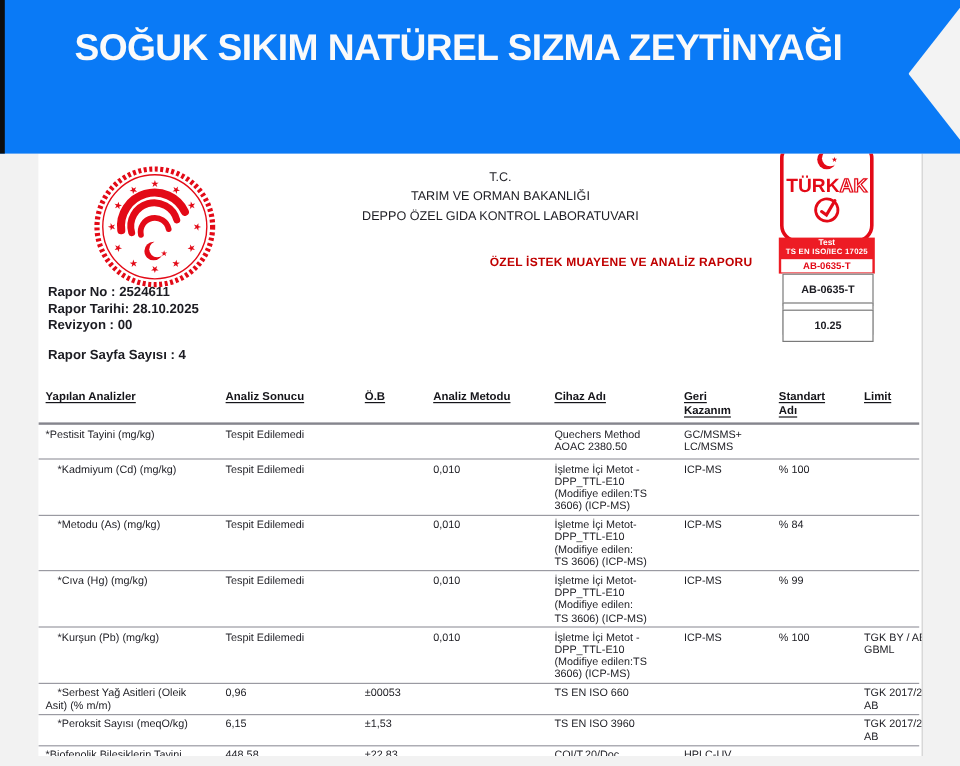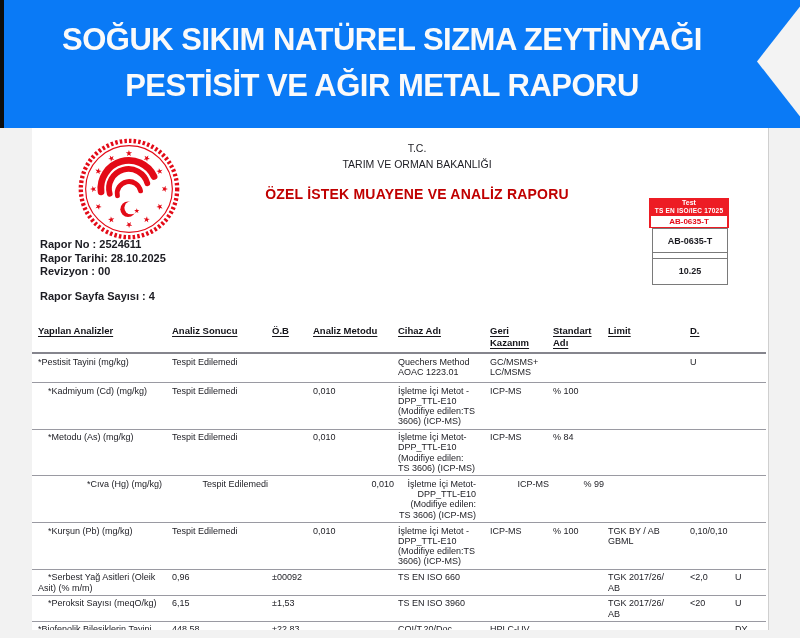--- a/index.html
+++ b/index.html
@@ -15,42 +15,42 @@
     font-weight:bold; font-size:31px; line-height:46px; letter-spacing:-0.5px;}
 
   
   .page{position:absolute; left:32px; top:128px; width:736px; height:502px; background:#ffffff;
     border-right:1px solid #cfcfcf; overflow:hidden; color:#1c1c22;}
 
   
   .seal{position:absolute; left:44px; top:8px;}
   .lh-center{position:absolute; left:175px; top:12px; width:420px; text-align:center;}
   .lh-line{font-size:10.5px; line-height:16px; color:#1c1c22;}
-  .lh-title{margin-top:14px; font-size:14px; font-weight:bold; color:#c00000; letter-spacing:0.2px;}
+  .lh-title{margin-top:26px; font-size:10px; font-weight:bold; color:#c00000; letter-spacing:0.2px;text-align:right;}
 
   .rinfo{position:absolute; left:8px; top:110px; font-size:11px; font-weight:bold; line-height:13.5px; color:#1c1c22;}
   .rinfo .gap{height:11px;}
 
   
   .tk-box{position:absolute; left:618px; top:-10px; width:72px; height:76px;
     border:3px solid #e30a17; border-radius:14px; background:#fff; text-align:center; padding-top:2px;}
   .tk-brand{font-size:16px; font-weight:800; color:#e30a17; line-height:15px; letter-spacing:0;}
   .tk-brand .ak{color:#ffffff; -webkit-text-stroke:1px #e30a17; text-shadow:0 0 1px #e30a17;}
   .tk-test{position:absolute; left:617px; top:70px; width:80px; height:30px; background:#ed1c24;
     text-align:center; color:#fff; font-weight:bold;}
   .tk-test .t1{font-size:7px; line-height:9px;}
   .tk-test .t2{font-size:6.5px; line-height:8px; letter-spacing:0.2px;}
   .tk-strip{margin:1px 2px 0 2px; background:#fff; color:#e30a17; font-size:8px; font-weight:bold; line-height:11px;}
   .tk-cell{position:absolute; left:620px; width:74px; height:25px; border:1px solid #7a7a7a; background:#fff;
     text-align:center; font-size:9px; font-weight:bold; line-height:25px; color:#1c1c22;}
 
   
   .table{position:absolute; left:0; top:193px; width:734px;}
   .trow{display:grid; grid-template-columns:134px 100px 41px 85px 92px 63px 55px 82px 45px 28px;
-    padding-left:6px; border-bottom:1px solid #9a9aa2; align-items:start;}
+    padding-left:6px; border-bottom:1px solid #9a9aa2; align-items:start;gap:16px;}
   .thead{border-bottom:2px solid #85858d;}
   .th{font-size:9.5px; font-weight:bold; text-decoration:underline; text-underline-offset:2px;
     line-height:11.5px; padding:4px 6px 4px 0; color:#15151a;}
   .c{font-size:9px; line-height:10.3px; padding:2.5px 4px 2px 0; color:#1c1c22; white-space:normal;}
   .c-metot{padding-right:14px;}
   .c-standart{padding-right:22px;}
   .c-analiz{padding-right:10px;}
   .ind .c-analiz{text-indent:10px;}
 </style>
 </head>
@@ -85,31 +85,50 @@
         </g>
         <circle cx="-1" cy="21" r="8" fill="#e30a17"></circle>
         <circle cx="2" cy="19.5" r="6.8" fill="#ffffff"></circle>
         <text x="8" y="25" font-size="7" fill="#e30a17" text-anchor="middle" font-family="DejaVu Sans, sans-serif">★</text>
       </svg>
     </div>
 
     <div class="lh-center">
       <div class="lh-line">T.C.</div>
       <div class="lh-line">TARIM VE ORMAN BAKANLIĞI</div>
+      <div class="lh-line">DEPPO ÖZEL GIDA KONTROL LABORATUVARI</div>
       <div class="lh-title">ÖZEL İSTEK MUAYENE VE ANALİZ RAPORU</div>
     </div>
 
     <div class="rinfo">
       <div>Rapor No : 2524611</div>
       <div>Rapor Tarihi: 28.10.2025</div>
       <div>Revizyon : 00</div>
       <div class="gap"></div>
       <div>Rapor Sayfa Sayısı : 4</div>
     </div>
 
+    <div class="tk-box">
+      <span>
+        <svg width="24" height="20" viewBox="-12 -10 24 20">
+          <circle r="8" fill="#e30a17"></circle>
+          <circle cx="2.8" cy="-1.2" r="6.8" fill="#ffffff"></circle>
+          <text x="6.5" y="2" font-size="6" fill="#e30a17" text-anchor="middle" font-family="DejaVu Sans, sans-serif">★</text>
+        </svg>
+      </span>
+      <div class="tk-brand"><span>TÜRK</span><span class="ak">AK</span></div>
+      <span>
+        <svg width="24" height="24" viewBox="-12 -12 24 24">
+          <g transform="rotate(-10)">
+            <circle r="9.3" fill="none" stroke="#e30a17" stroke-width="2.3"></circle>
+            <path d="M -4.5,0.5 L -1,4 L 8,-6.5" fill="none" stroke="#e30a17" stroke-width="2.6" stroke-linecap="round"></path>
+          </g>
+        </svg>
+      </span>
+    </div>
     <div class="tk-test">
       <div class="t1">Test</div>
       <div class="t2">TS EN ISO/IEC 17025</div>
       <div class="tk-strip">AB-0635-T</div>
     </div>
     <div class="tk-cell" style="top:100px;">AB-0635-T</div>
     <div class="tk-cell" style="top:124px;">2524611</div>
     <div class="tk-cell" style="top:130px;">10.25</div>
 
     <div class="table">
@@ -123,21 +142,21 @@
         <div class="th">Standart Adı</div>
         <div class="th">Limit</div>
         <div class="th">D.</div>
       </div>
 
       <div class="trow" style="min-height:28px;">
         <div class="c c-analiz">*Pestisit Tayini (mg/kg)</div>
         <div class="c">Tespit Edilemedi</div>
         <div class="c"></div>
         <div class="c"></div>
-        <div class="c c-metot">Quechers Method AOAC 1223.01</div>
+        <div class="c c-metot">Quechers Method AOAC 2380.50</div>
         <div class="c">GC/MSMS+ LC/MSMS</div>
         <div class="c"></div>
         <div class="c"></div>
         <div class="c">U</div>
       </div>
 
       <div class="trow ind" style="min-height:44px;">
         <div class="c c-analiz">*Kadmiyum (Cd) (mg/kg)</div>
         <div class="c">Tespit Edilemedi</div>
         <div class="c"></div>
@@ -156,21 +175,21 @@
         <div class="c"></div>
         <div class="c">0,010</div>
         <div class="c c-metot">İşletme İçi Metot- DPP_TTL-E10 (Modifiye edilen: TS 3606) (ICP-MS)</div>
         <div class="c">ICP-MS</div>
         <div class="c">% 84</div>
         <div class="c c-standart"></div>
         <div class="c"></div>
         <div class="c"></div>
       </div>
 
-      <div class="trow ind" style="min-height:42px;text-align:right;">
+      <div class="trow ind" style="min-height:42px;">
         <div class="c c-analiz">*Cıva (Hg) (mg/kg)</div>
         <div class="c">Tespit Edilemedi</div>
         <div class="c"></div>
         <div class="c">0,010</div>
         <div class="c c-metot">İşletme İçi Metot- DPP_TTL-E10 (Modifiye edilen: TS 3606) (ICP-MS)</div>
         <div class="c">ICP-MS</div>
         <div class="c">% 99</div>
         <div class="c c-standart"></div>
         <div class="c"></div>
         <div class="c"></div>
@@ -185,21 +204,21 @@
         <div class="c">ICP-MS</div>
         <div class="c">% 100</div>
         <div class="c c-standart">TGK BY / AB GBML</div>
         <div class="c">0,10/0,10</div>
         <div class="c"></div>
       </div>
 
       <div class="trow ind" style="min-height:22px;">
         <div class="c c-analiz">*Serbest Yağ Asitleri (Oleik Asit) (% m/m)</div>
         <div class="c">0,96</div>
-        <div class="c">±00092</div>
+        <div class="c">±00053</div>
         <div class="c"></div>
         <div class="c c-metot">TS EN ISO 660</div>
         <div class="c"></div>
         <div class="c"></div>
         <div class="c c-standart">TGK 2017/26/ AB</div>
         <div class="c">&lt;2,0</div>
         <div class="c">U</div>
       </div>
 
       <div class="trow ind" style="min-height:19px;">
@@ -228,17 +247,16 @@
         <div class="c"><span>DY</span></div>
       </div>
     </div>
   </div>
 
   <div class="banner">
     <div class="banner-edge"></div>
     <div class="banner-notch"></div>
     <div class="banner-title">
       <div>SOĞUK SIKIM NATÜREL SIZMA ZEYTİNYAĞI</div>
-      <div>PESTİSİT VE AĞIR METAL RAPORU</div>
     </div>
   </div>
 
 </div>
 
 </body></html>

